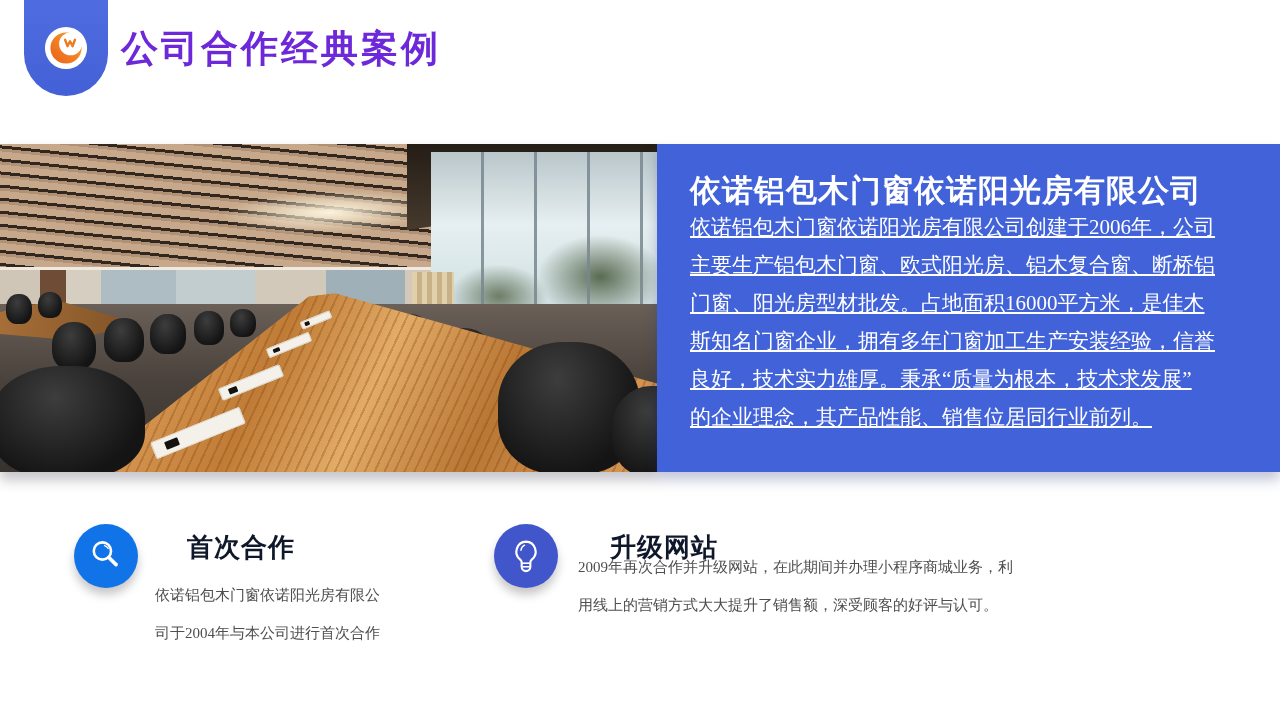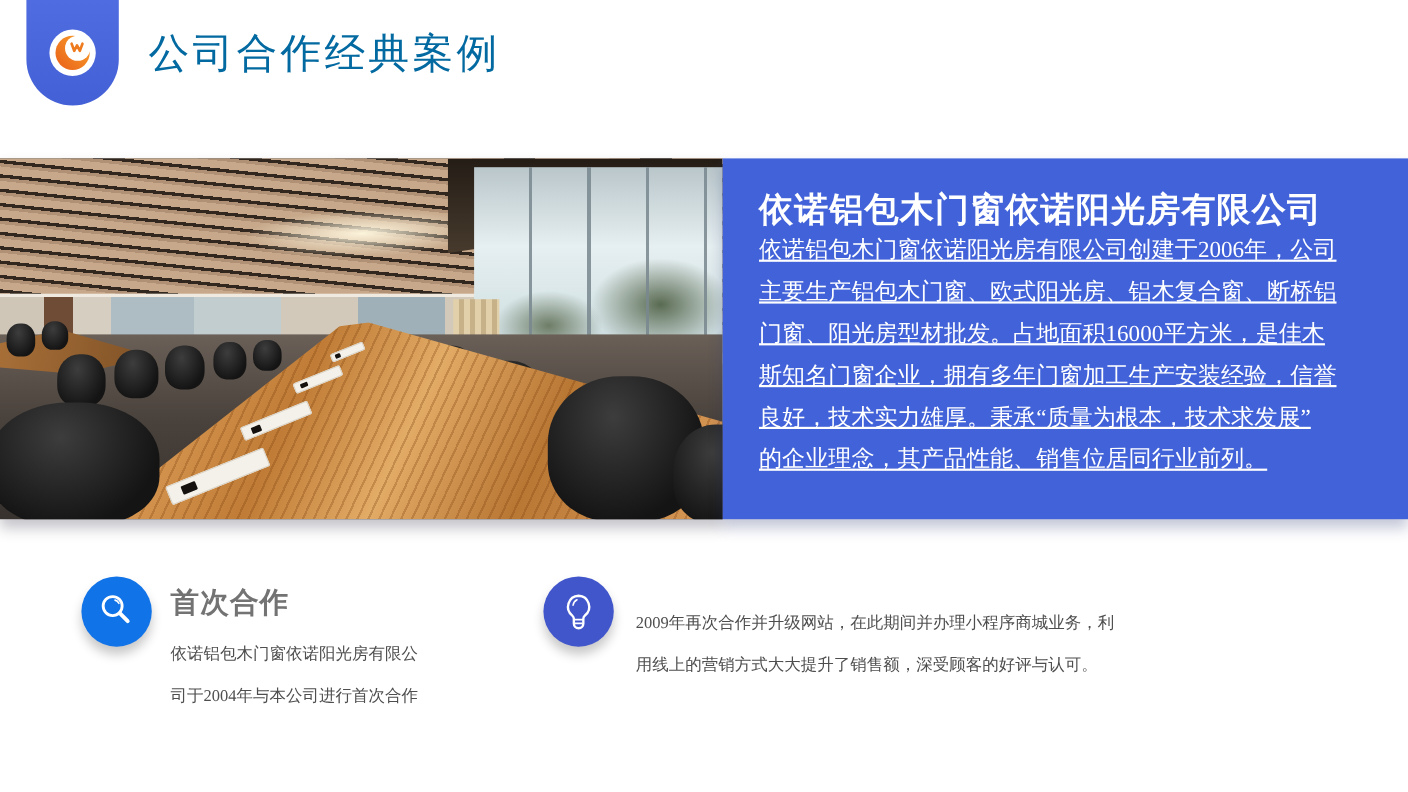--- a/index.html
+++ b/index.html
@@ -4,22 +4,22 @@
 <style>
   html,body{margin:0;padding:0;background:#e8e8e8;}
   .slide{position:relative;width:1280px;height:720px;background:#ffffff;overflow:hidden;
          font-family:"Liberation Serif",serif;}
 
   
   .badge{position:absolute;left:24px;top:0;width:84px;height:96px;
          background:linear-gradient(180deg,#4f6ce0,#4360d6);
          border-radius:0 0 42px 42px;}
   .badge svg{position:absolute;left:20px;top:26px;width:44px;height:44px;}
-  .main-title{position:absolute;left:135px;top:24px;font-size:37px;font-weight:normal;
-         color:#0369a1;letter-spacing:3px;white-space:nowrap;}
+  .main-title{position:absolute;left:121px;top:24px;font-size:37px;font-weight:bold;
+         color:#6d28d9;letter-spacing:3px;white-space:nowrap;}
 
   
   .photo{position:absolute;left:0;top:144px;width:657px;height:328px;overflow:hidden;
          background:#4a423c;box-shadow:0 8px 12px rgba(40,40,60,.28);}
   .panel{position:absolute;left:657px;top:144px;width:623px;height:328px;background:#4162d8;
          box-shadow:0 8px 12px rgba(40,50,110,.28);color:#fff;}
   .panel-title{position:absolute;left:33px;top:26px;font-size:31px;font-weight:bold;
          font-family:"Liberation Sans",sans-serif;letter-spacing:1px;}
   .panel-body{position:absolute;left:33px;top:64px;width:566px;font-size:21px;
          line-height:38px;white-space:pre-line;text-align:justify;text-decoration:underline;}
@@ -83,22 +83,22 @@
   .c11{left:230px;top:165px;width:26px;height:28px;}
   .c12{left:6px;top:150px;width:26px;height:30px;}
   .c13{left:38px;top:148px;width:24px;height:26px;}
 
   
   .feature-icon{position:absolute;width:64px;height:64px;border-radius:50%;
       box-shadow:0 7px 10px rgba(0,0,0,.22);}
   .fi1{left:74px;top:524px;background:#1173e8;}
   .fi2{left:494px;top:524px;background:#4156cb;}
   .feature-icon svg{position:absolute;left:9px;top:9px;width:46px;height:46px;}
-  .f-title{position:absolute;font-size:26px;font-weight:bold;color:#737373;
-      letter-spacing:1px;white-space:nowrap;}
+  .f-title{position:absolute;font-size:26px;font-weight:bold;color:#0f172a;
+      letter-spacing:1px;white-space:nowrap;margin-left:32px;}
   .ft1{left:155px;top:530px;}
   .ft2{left:578px;top:530px;}
   .f-body{position:absolute;font-size:15px;line-height:38px;color:#4e4e4e;
       white-space:pre-line;text-align:justify;}
   .fb1{left:155px;top:576px;width:340px;}
   .fb2{left:578px;top:548px;width:614px;}
 </style>
 </head>
 <body>
 
@@ -172,16 +172,17 @@
 司于2004年与本公司进行首次合作</div>
 
   <div class="feature-icon fi2">
     <svg viewBox="0 0 64 64">
       <path d="M32 12 a14 14 0 0 1 8 25 c-1.6 1.3 -2 2.2 -2 4.2 l0 5.8 a6 6 0 0 1 -12 0 l0 -5.8 c0 -2 -.4 -2.9 -2 -4.2 a14 14 0 0 1 8 -25 z" fill="none" stroke="#ffffff" stroke-width="3"></path>
       <path d="M25 24 a9 9 0 0 1 5 -7" fill="none" stroke="#ffffff" stroke-width="2" stroke-linecap="round"></path>
       <line x1="26.5" y1="42" x2="37.5" y2="42" stroke="#ffffff" stroke-width="2.2"></line>
       <line x1="27" y1="47" x2="37" y2="47" stroke="#ffffff" stroke-width="2.2"></line>
     </svg>
   </div>
+  <div class="f-title ft2">升级网站</div>
   <div class="f-body fb2">2009年再次合作并升级网站，在此期间并办理小程序商城业务，利
 用线上的营销方式大大提升了销售额，深受顾客的好评与认可。</div>
 
 </div>
 
 </body></html>

